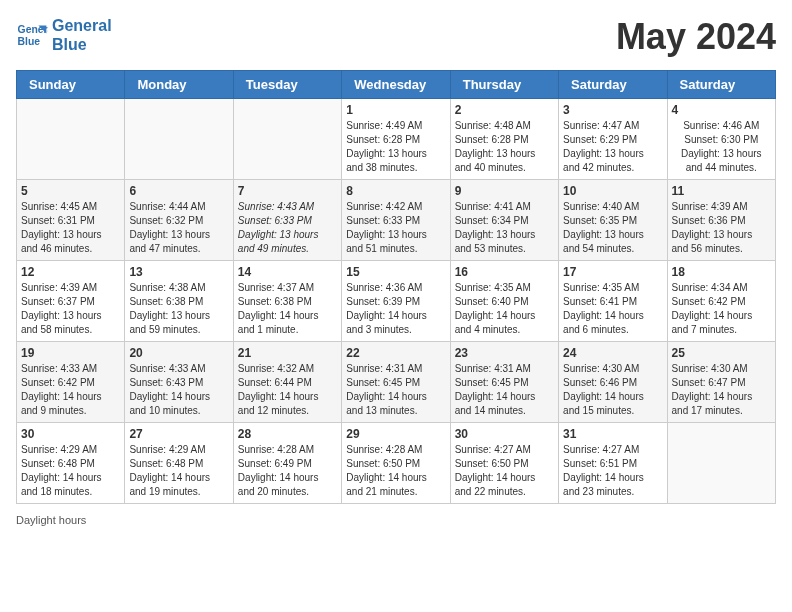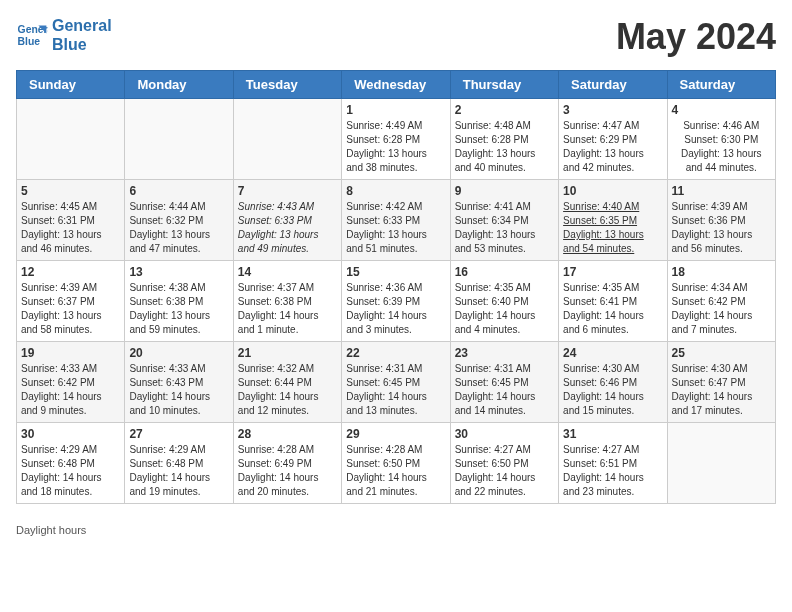--- a/index.html
+++ b/index.html
@@ -75,21 +75,21 @@
     }
     .day-info {
       font-size: 10px;
       line-height: 1.4;
       color: #333;
     }
     .empty-cell {
       background: #f9f9f9 !important;
     }
     .footer {
-      margin-top: 20px;
+      margin-top: 10px;
       font-size: 11px;
       color: #555;
       text-align: left;
     }
     .footer span {
       margin-right: 16px;
     }
   </style>
 </head>
 <body>
@@ -179,21 +179,21 @@
 Daylight: 13 hours and 51 minutes.</div>
         </td>
         <td>
           <span class="day-num">9</span>
           <div class="day-info" style="white-space: pre-line;">Sunrise: 4:41 AM
 Sunset: 6:34 PM
 Daylight: 13 hours and 53 minutes.</div>
         </td>
         <td>
           <span class="day-num">10</span>
-          <div class="day-info" style="white-space: pre-line; text-decoration: underline;">Sunrise: 4:40 AM
+          <div class="day-info" style="white-space: pre-line;">Sunrise: 4:40 AM
 Sunset: 6:35 PM
 Daylight: 13 hours and 54 minutes.</div>
         </td>
         <td>
           <span class="day-num">11</span>
           <div class="day-info" style="white-space: pre-line;">Sunrise: 4:39 AM
 Sunset: 6:36 PM
 Daylight: 13 hours and 56 minutes.</div>
         </td>
       </tr>

